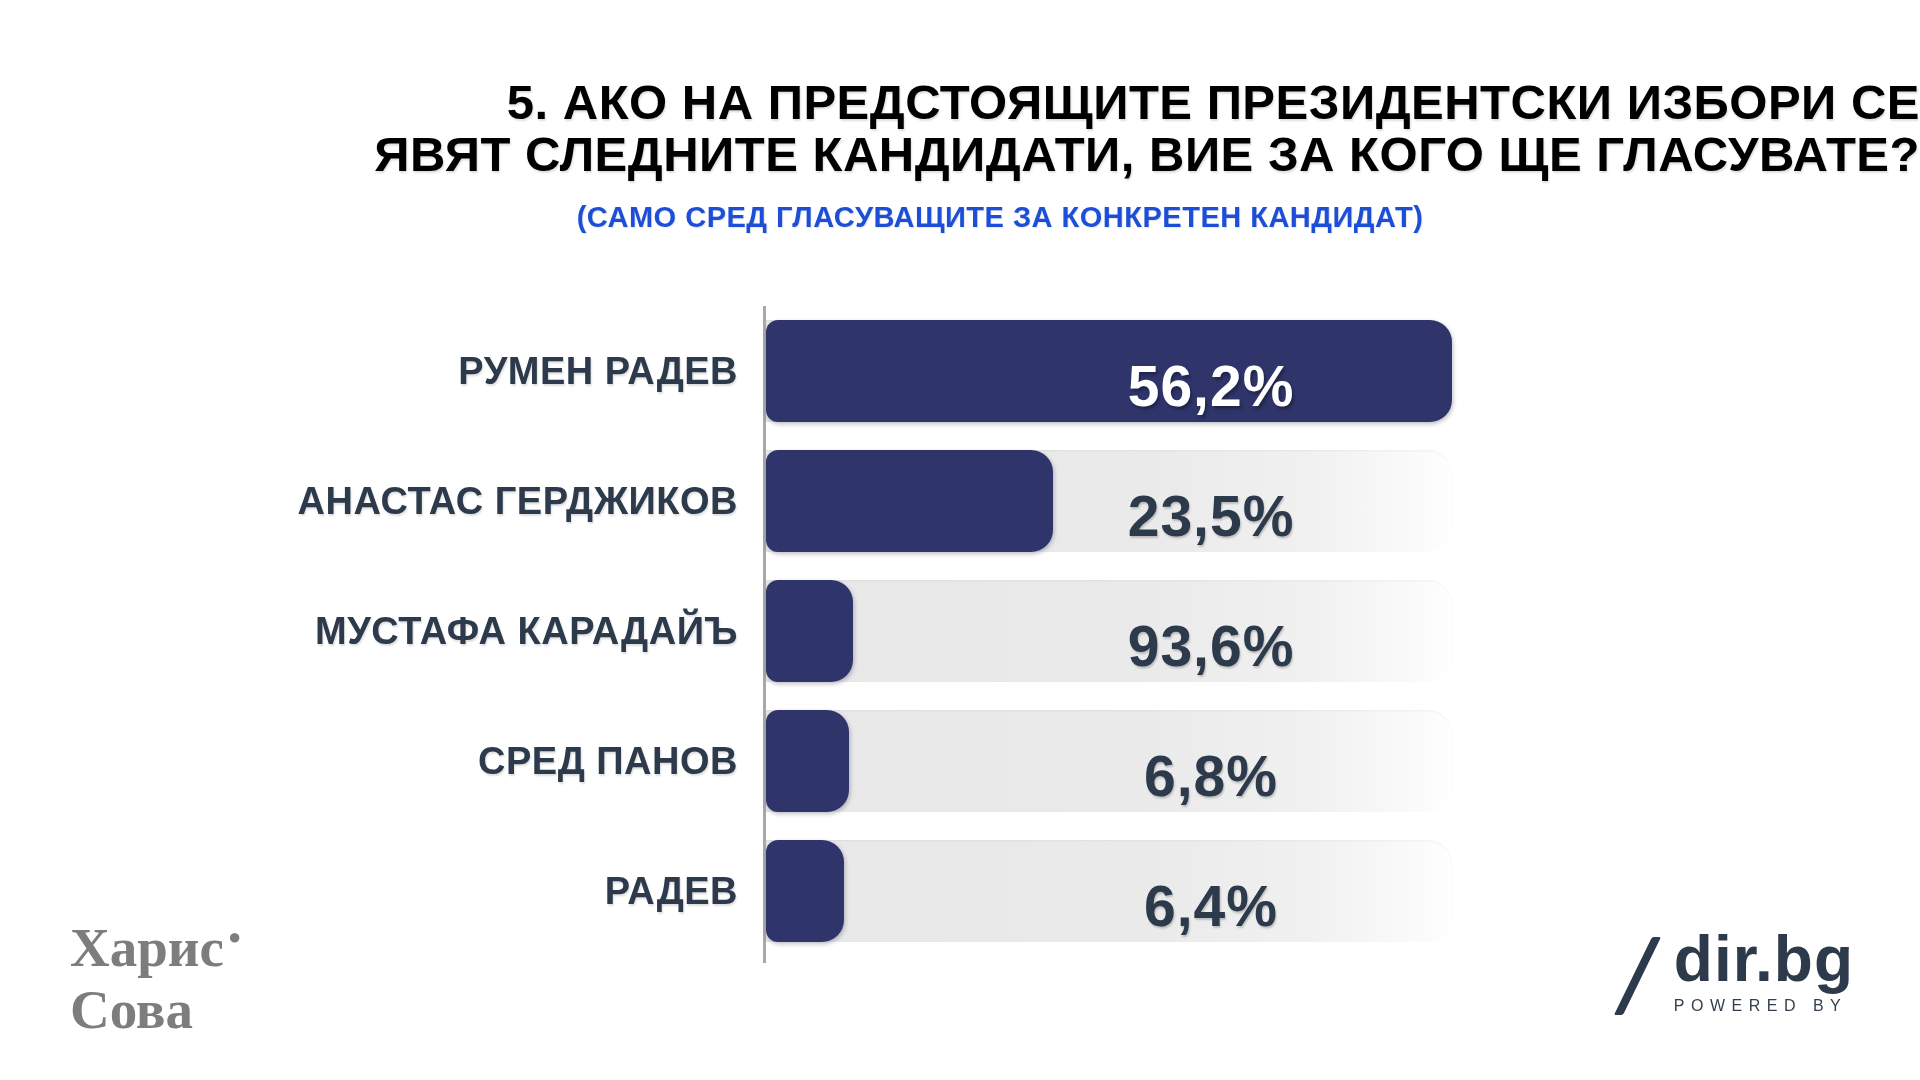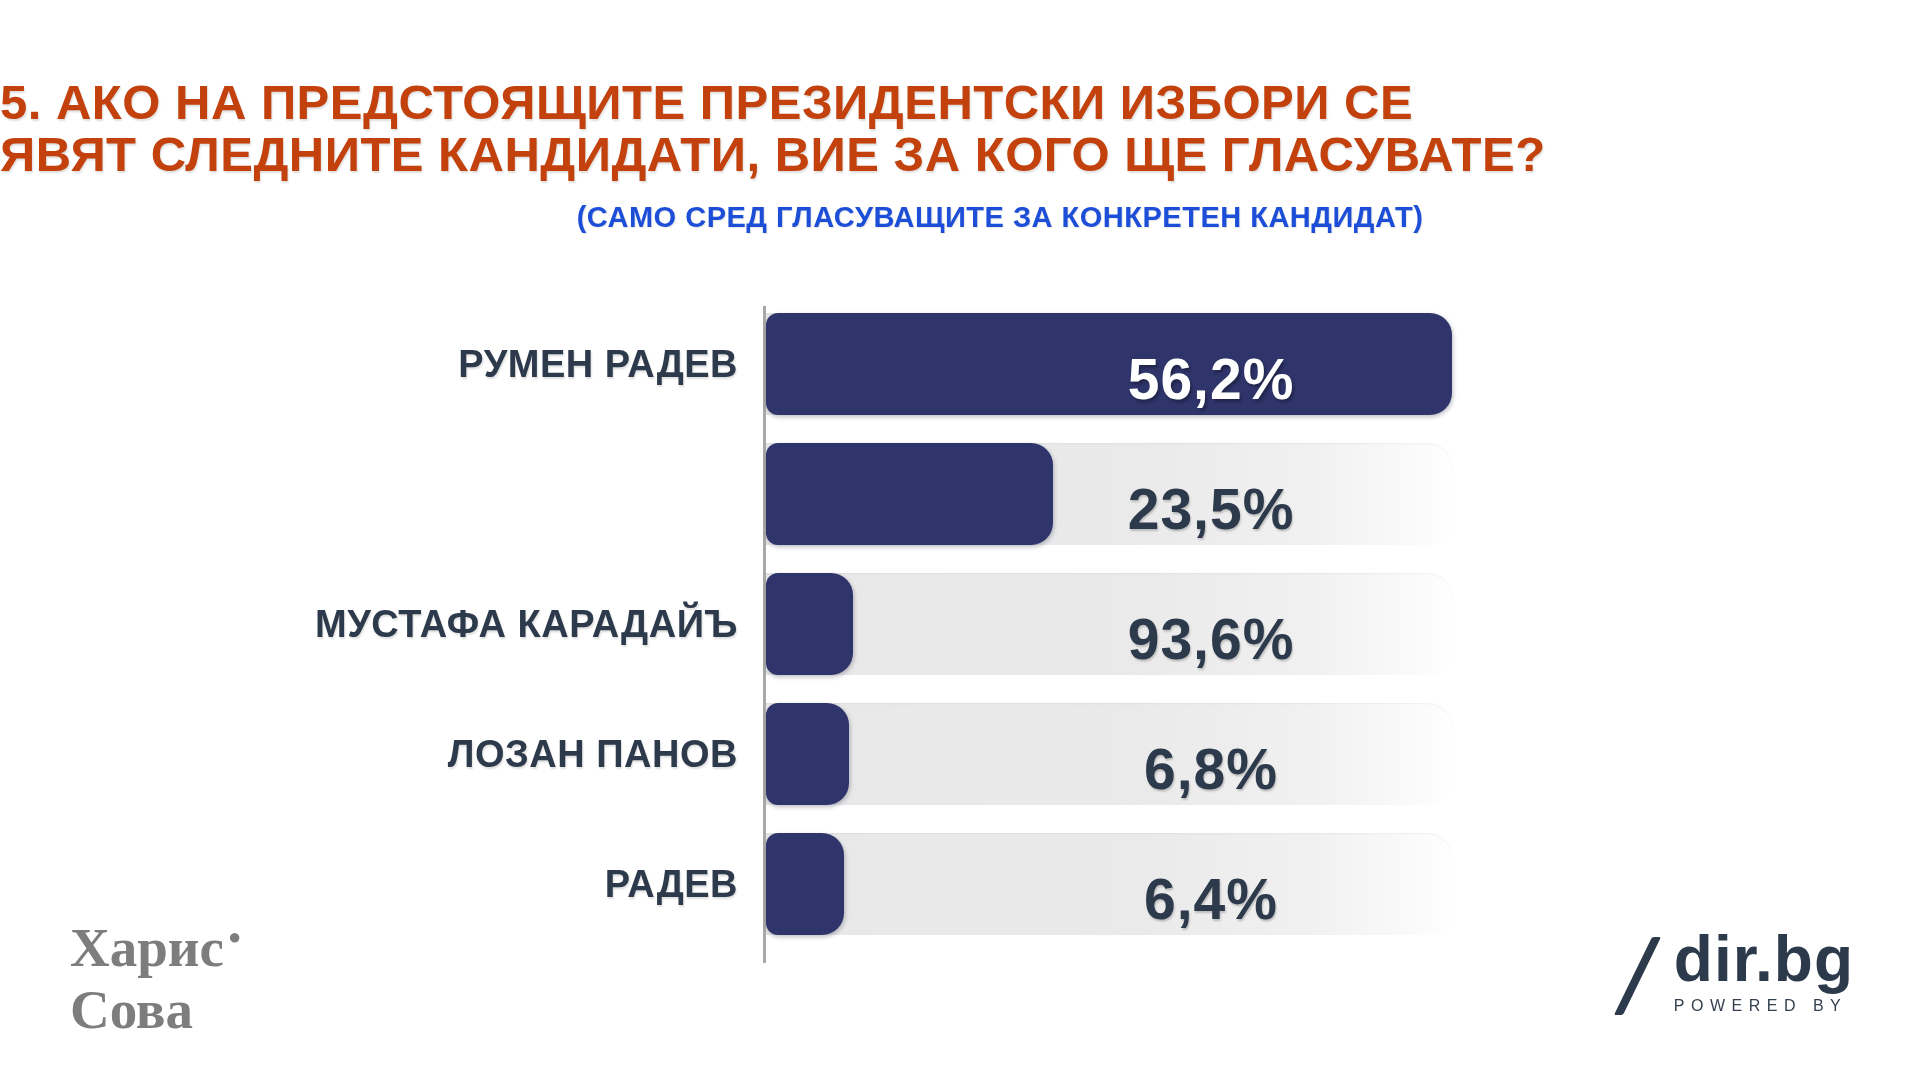--- a/index.html
+++ b/index.html
@@ -8,43 +8,43 @@
     position: relative;
     background: #ffffff;
     overflow: hidden;
     font-family: "Liberation Sans", sans-serif;
     color: #2c3a4b;
   }
 
   
   .title {
     position: absolute; top: 76px; left: 0; width: 100%;
-    text-align: left;
+    text-align: right;
     font-size: 49px; line-height: 52px; font-weight: 700;
     letter-spacing: 0.5px;
-    color: #c2410c;
+    color: #000000;
     text-shadow: 1px 2px 2px rgba(0,0,0,0.13);
   }
   .subtitle {
     position: absolute; top: 201px; left: 0; width: 100%;
     text-align: center;
     font-size: 29px; font-weight: 700; letter-spacing: 0.5px;
     color: #1d4ed8;
     text-shadow: 1px 1px 1px rgba(0,0,0,0.10);
     padding-left: 40px;
   }
 
   
   .chart { position: absolute; inset: 0; }
   .axis {
     position: absolute; left: 763px; top: 306px;
     width: 3px; height: 657px;
     background: #a8a8a8;
   }
-  #rows { position: absolute; left: 0; top: 313px; text-decoration: underline; }
+  #rows { position: absolute; left: 0; top: 320px; text-decoration: underline; }
   .row { position: relative; width: 1920px; height: 102px; margin-bottom: 28px; }
   .cat-label {
     position: absolute; left: 0; top: 0; width: 738px; height: 102px;
     display: flex; align-items: center; justify-content: flex-end;
     font-size: 38px; font-weight: 700; letter-spacing: 0.5px;
     color: #2c3a4b;
     text-shadow: 1px 2px 2px rgba(0,0,0,0.13);
     white-space: nowrap;
   }
   .track {
@@ -123,34 +123,35 @@
     <div class="axis"></div>
     <div id="rows">
         <div class="row">
           <div class="cat-label">РУМЕН РАДЕВ</div>
           <div class="track">
             <div class="fill" style="width: 686px; background: rgb(47, 53, 107);"></div>
             <div class="value inside">56,2%</div>
           </div>
         </div>
         <div class="row">
+          <div class="cat-label">АНАСТАС ГЕРДЖИКОВ</div>
           <div class="track">
             <div class="fill" style="width: 287px; background: rgb(47, 53, 107);"></div>
             <div class="value">23,5%</div>
           </div>
         </div>
         <div class="row">
           <div class="cat-label">МУСТАФА КАРАДАЙЪ</div>
           <div class="track">
             <div class="fill" style="width: 87px; background: rgb(47, 53, 107);"></div>
             <div class="value">93,6%</div>
           </div>
         </div>
         <div class="row">
-          <div class="cat-label">ЛОЗАН ПАНОВ</div>
+          <div class="cat-label">СРЕД ПАНОВ</div>
           <div class="track">
             <div class="fill" style="width: 83px; background: rgb(47, 53, 107);"></div>
             <div class="value">6,8%</div>
           </div>
         </div>
         <div class="row">
           <div class="cat-label">РАДЕВ</div>
           <div class="track">
             <div class="fill" style="width: 78px; background: rgb(47, 53, 107);"></div>
             <div class="value">6,4%</div>

